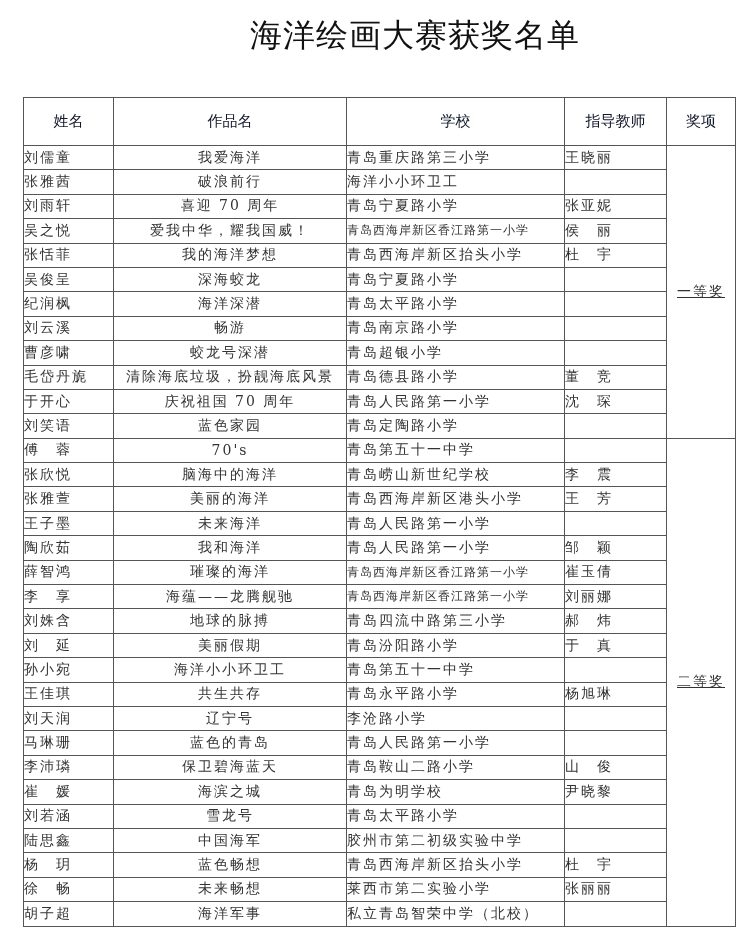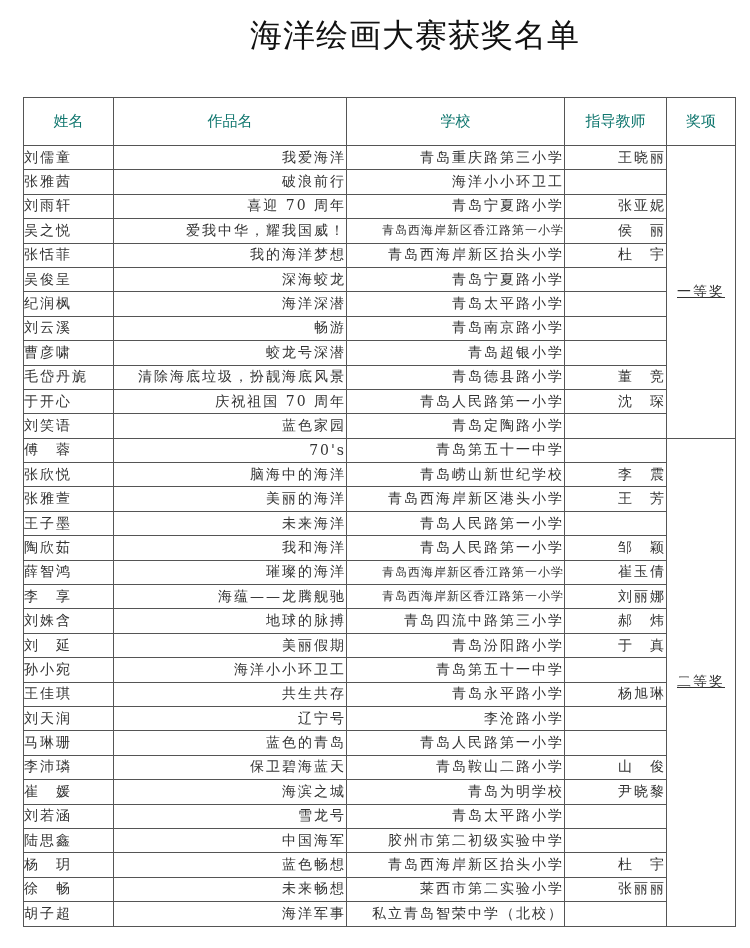--- a/index.html
+++ b/index.html
@@ -3,27 +3,27 @@
 <meta charset="utf-8">
 <style>
   html, body { margin: 0; padding: 0; background: #ffffff; }
   body { width: 750px; height: 948px; position: relative; overflow: hidden;
          font-family: "DejaVu Sans", sans-serif; color: #222; }
   .title { position: absolute; top: 14px; left: 0; width: 750px; text-align: center;
            font-size: 32px; color: #111; letter-spacing: 1px; font-family: Liberation Sans, sans-serif; padding-left: 40px; }
   table.awards { position: absolute; top: 97px; left: 23px; border-collapse: collapse;
                  table-layout: fixed; width: 712px; }
   table.awards th, table.awards td { border: 1px solid #555; padding: 0; overflow: hidden; white-space: nowrap; }
-  table.awards thead th { height: 47px; font-size: 15px; font-weight: normal; color: #0f766e; text-align: center; }
+  table.awards thead th { height: 47px; font-size: 15px; font-weight: normal; color: #0f172a; text-align: center; }
   table.awards tbody td { height: 23.4px; font-size: 14px; color: #333; font-family: "DejaVu Serif", serif; }
   td.c-name { text-align: left; letter-spacing: 2px; }
-  td.c-work { text-align: right; padding-left: 3px; letter-spacing: 2px; }
-  td.c-school { text-align: right; padding-left: 3px; letter-spacing: 2px; }
+  td.c-work { text-align: center; padding-left: 3px; letter-spacing: 2px; }
+  td.c-school { text-align: left; padding-left: 3px; letter-spacing: 2px; }
   td.c-school.small { font-size: 12px; letter-spacing: 1px; }
-  td.c-teacher { text-align: right; letter-spacing: 2px; }
+  td.c-teacher { text-align: left; letter-spacing: 2px; }
   td.c-award { text-align: center; font-size: 15px; letter-spacing: 2px; border-left: 2px solid #666; text-decoration: underline; }
   col.w-name { width: 90px; } col.w-work { width: 233px; } col.w-school { width: 218px; }
   col.w-teacher { width: 102px; } col.w-award { width: 69px; }
 </style>
 </head>
 <body>
 
 <div class="title">海洋绘画大赛获奖名单</div>
 
 <table class="awards">

